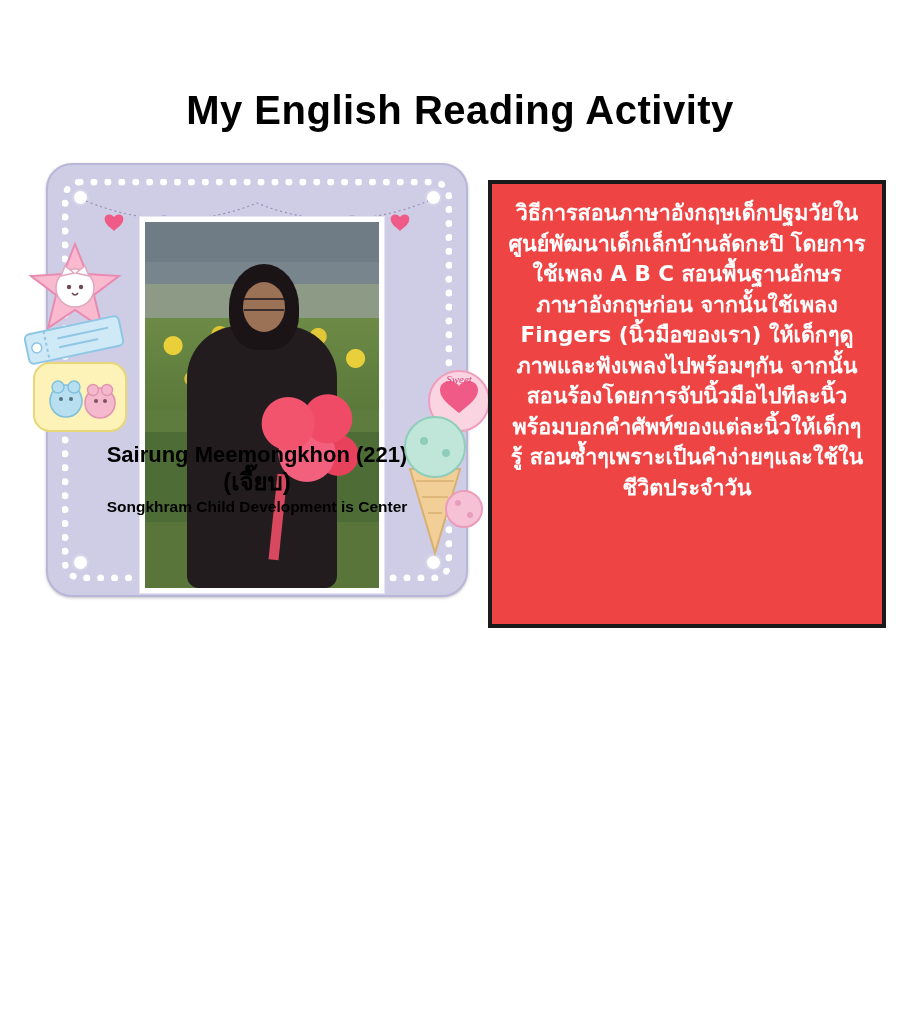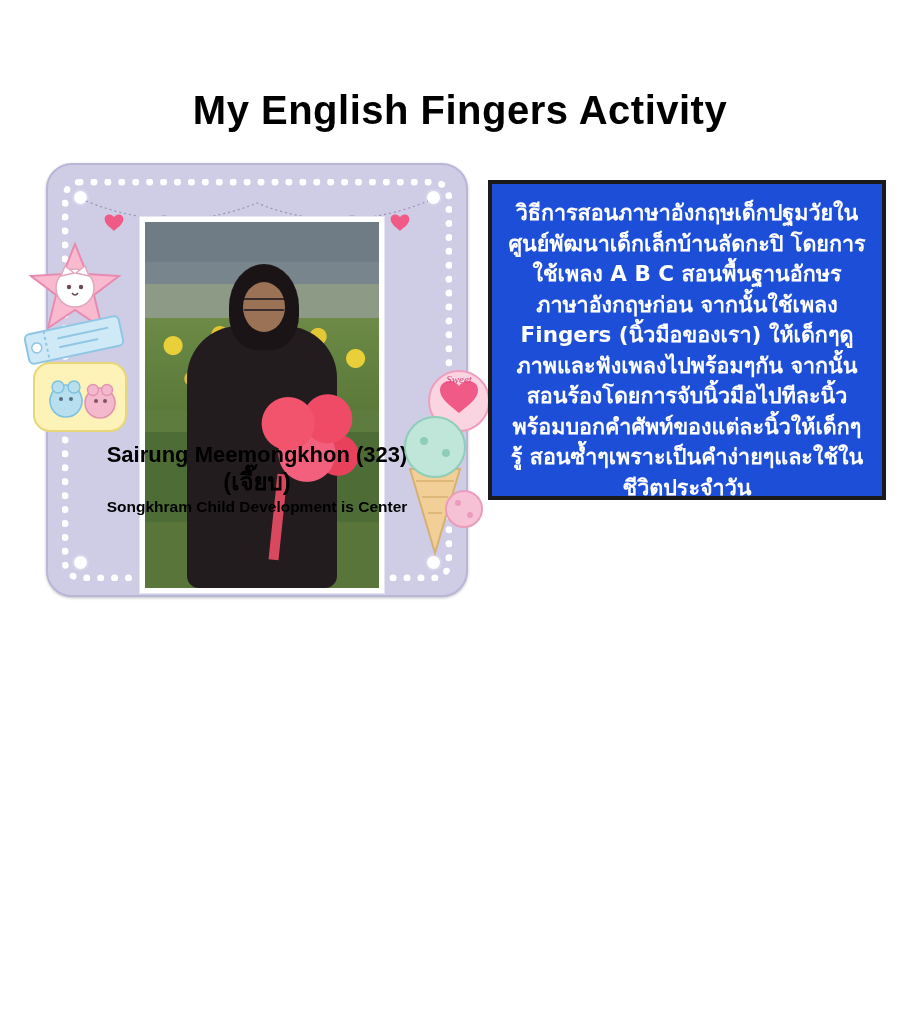--- a/index.html
+++ b/index.html
@@ -223,40 +223,40 @@
   .sticker-bear { left: -20px; top: 188px; width: 106px; height: 90px; }
   .sticker-sweet{ right: -40px; top: 200px; width: 94px;  height: 72px; }
   .sticker-cone { right: -24px; top: 238px; width: 110px; height: 156px; }
 
   
   .text-panel {
     position: absolute;
     left: 488px;
     top: 180px;
     width: 398px;
-    height: 320px;
-    background: #1d4ed8;
+    height: 448px;
+    background: #ef4444;
     border: 4px solid #1a1a1a;
     box-sizing: border-box;
     padding: 14px 16px 10px 16px;
   }
   .thai-text {
     color: #ffffff;
     font-family: "DejaVu Sans", sans-serif;
     font-size: 21.5px;
     line-height: 1.42;
     text-align: center;
     font-weight: 600;
     word-break: break-word;
   }
 </style>
 </head>
 <body>
 
-<div class="page-title">My English Fingers Activity</div>
+<div class="page-title">My English Reading Activity</div>
 
 <div class="photo-card">
 
   <div class="dot-ring"></div>
   <div class="corner-dot cd-tl"></div>
   <div class="corner-dot cd-tr"></div>
   <div class="corner-dot cd-bl"></div>
   <div class="corner-dot cd-br"></div>
 
   <svg class="garland" viewBox="0 0 346 46">
@@ -281,21 +281,21 @@
       <div class="person-body"></div>
       <div class="person-hair"></div>
       <div class="person-face"></div>
       <div class="glasses"></div>
       <div class="ribbon"></div>
       <div class="bouquet"></div>
     </div>
   </div>
 
   <div class="caption">
-    <div class="cap-line1">Sairung Meemongkhon (323)</div>
+    <div class="cap-line1">Sairung Meemongkhon (221)</div>
     <div class="cap-line2">(เจี๊ยบ)</div>
     <div class="cap-line3">Songkhram Child Development is Center</div>
   </div>
 
   <svg class="sticker sticker-cat" viewBox="0 0 110 96">
     <path d="M55 4 L67 34 L99 36 L74 55 L82 88 L55 70 L28 88 L36 55 L11 36 L43 34 Z" fill="#f9b9cf" stroke="#e88bb2" stroke-width="2"></path>
     <circle cx="55" cy="48" r="19" fill="#ffffff" stroke="#e3a6bd" stroke-width="1.5"></circle>
     <path d="M41 36 l4 -10 l9 7 z M69 36 l-4 -10 l-9 7 z" fill="#ffffff" stroke="#e3a6bd" stroke-width="1.5"></path>
     <circle cx="49" cy="47" r="2.2" fill="#6b4a57"></circle>
     <circle cx="61" cy="47" r="2.2" fill="#6b4a57"></circle>

